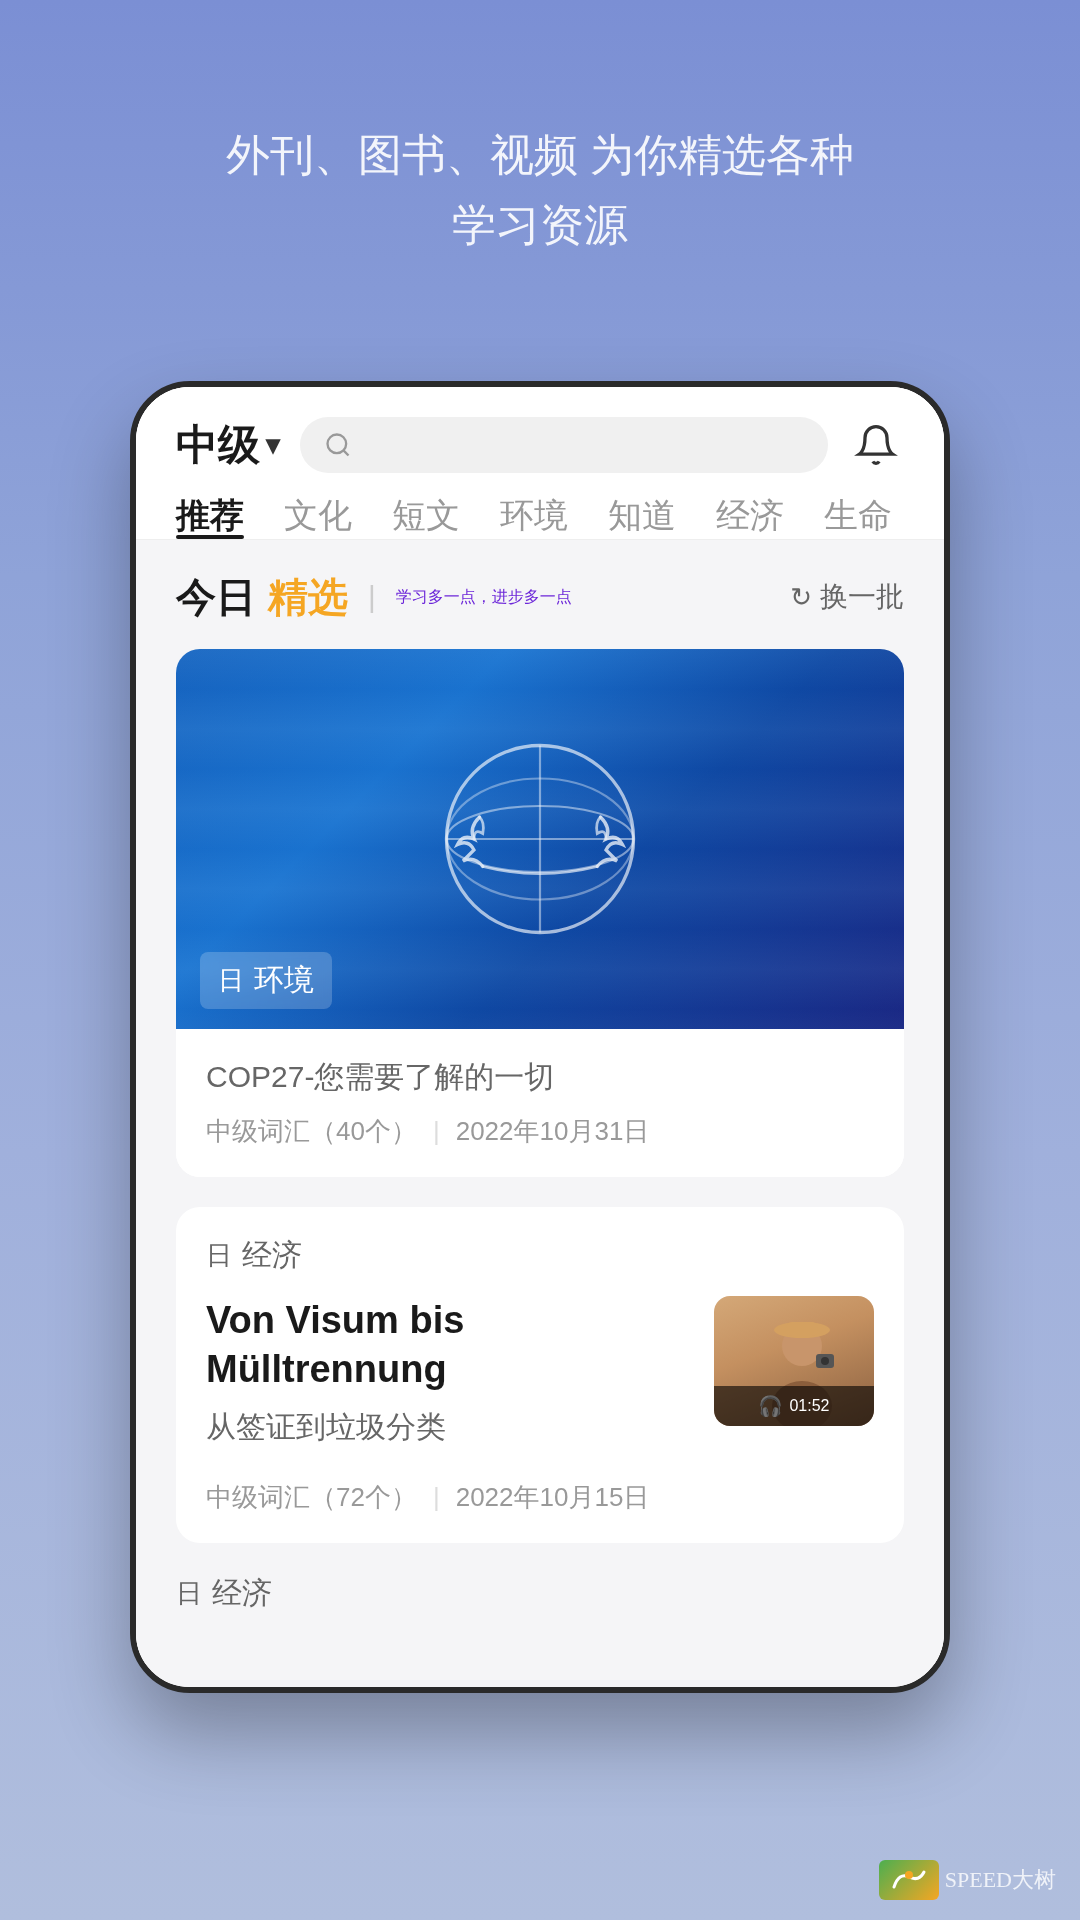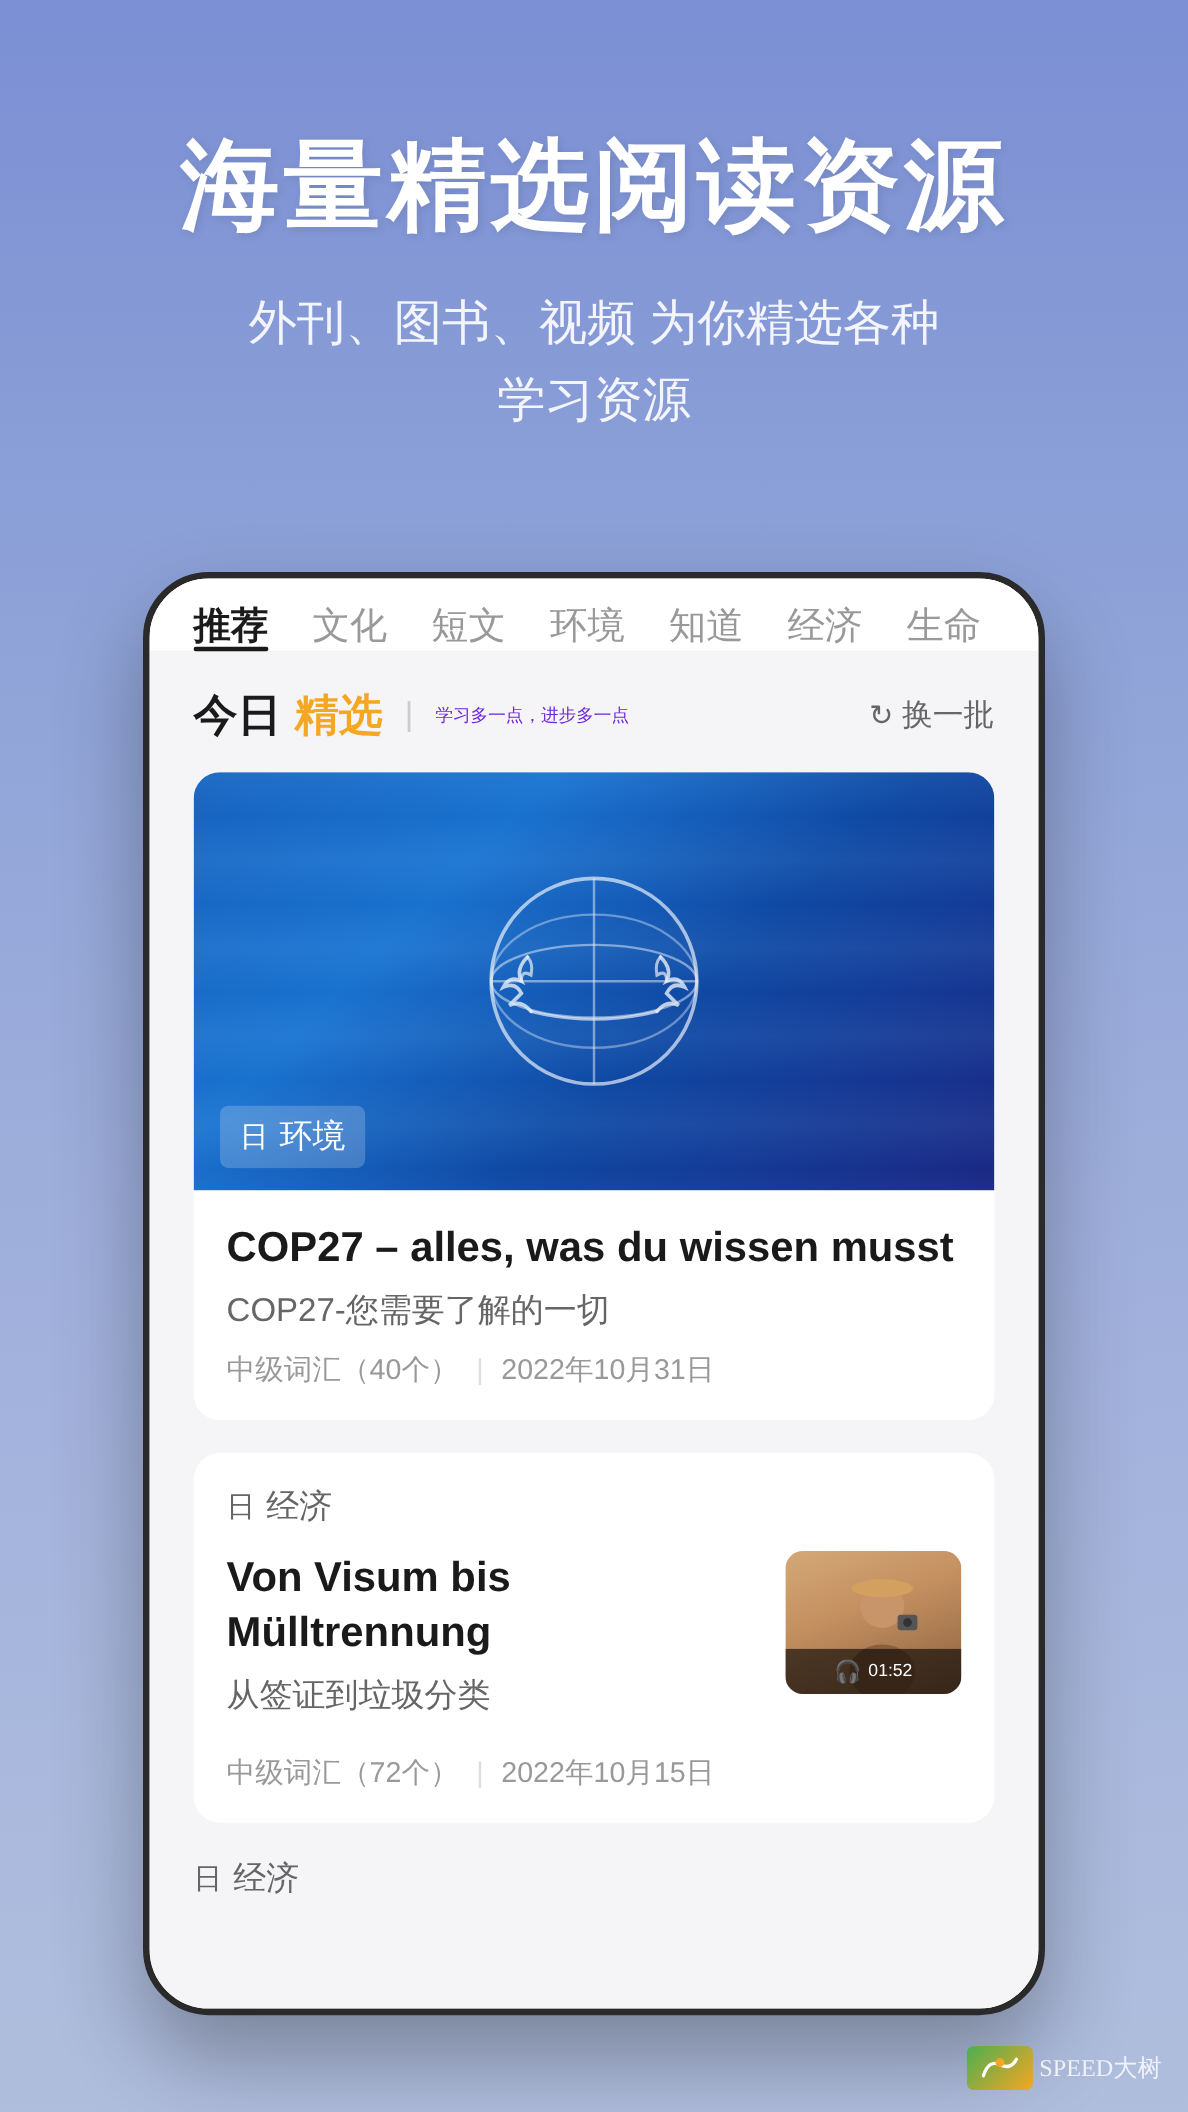--- a/index.html
+++ b/index.html
@@ -390,30 +390,47 @@
       justify-content: center;
       font-size: 16px;
       color: white;
       font-weight: 700;
     }
   </style>
 </head>
 <body>
 
 <section class="hero-section">
-  <h1 class="hero-title">海量精选阅读资源</h1>
   <p class="hero-subtitle">
     外刊、图书、视频 为你精选各种<br>学习资源
   </p>
 </section>
 
 <div class="phone-container">
   <div class="phone-frame">
     <div class="phone-inner">
 
+      <div class="app-header">
+        <div class="app-logo">
+          <span>中级</span>
+          <span class="app-logo-arrow">▾</span>
+        </div>
+        <div class="search-bar">
+          <svg class="search-icon-inner" viewBox="0 0 24 24" fill="none" stroke="#999" stroke-width="2">
+            <circle cx="11" cy="11" r="8"></circle>
+            <line x1="21" y1="21" x2="16.65" y2="16.65"></line>
+          </svg>
+        </div>
+        <div class="bell-btn">
+          <svg width="44" height="44" viewBox="0 0 24 24" fill="none" stroke="#333" stroke-width="1.8">
+            <path d="M18 8A6 6 0 0 0 6 8c0 7-3 9-3 9h18s-3-2-3-9"></path>
+            <path d="M13.73 21a2 2 0 0 1-3.46 0"></path>
+          </svg>
+        </div>
+      </div>
 
       <nav class="nav-tabs">
         <div class="nav-tab active">推荐</div>
         <div class="nav-tab">文化</div>
         <div class="nav-tab">短文</div>
         <div class="nav-tab">环境</div>
         <div class="nav-tab">知道</div>
         <div class="nav-tab">经济</div>
         <div class="nav-tab">生命</div>
       </nav>
@@ -455,21 +472,20 @@
               <path d="M155 80 Q150 85 152 95 Q160 90 160 100" stroke="rgba(255,255,255,0.7)" stroke-width="2.5" fill="none" stroke-linecap="round"></path>
 
               <path d="M48 125 Q100 138 152 125" stroke="rgba(255,255,255,0.7)" stroke-width="2.5" fill="none" stroke-linecap="round"></path>
             </svg>
             <div class="category-badge">
               <span class="category-icon">日</span>
               <span class="category-text">环境</span>
             </div>
           </div>
           <div class="article-info">
-            <div class="article-title">COP27 – alles, was du wissen musst</div>
             <div class="article-subtitle">COP27-您需要了解的一切</div>
             <div class="article-meta">
               <span>中级词汇（40个）</span>
               <span class="meta-divider">|</span>
               <span>2022年10月31日</span>
             </div>
           </div>
         </div>
 
         <div class="second-article">

